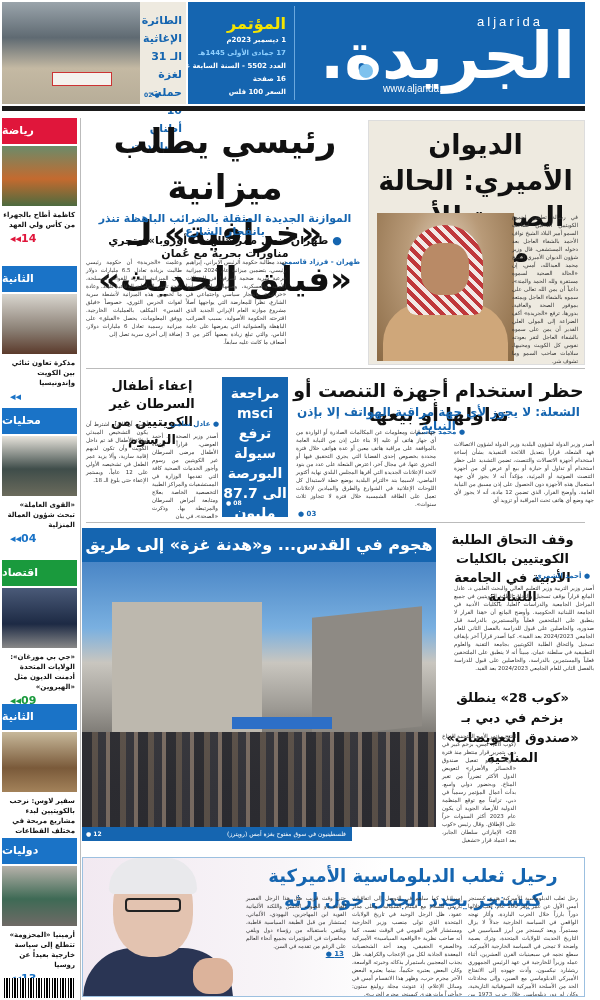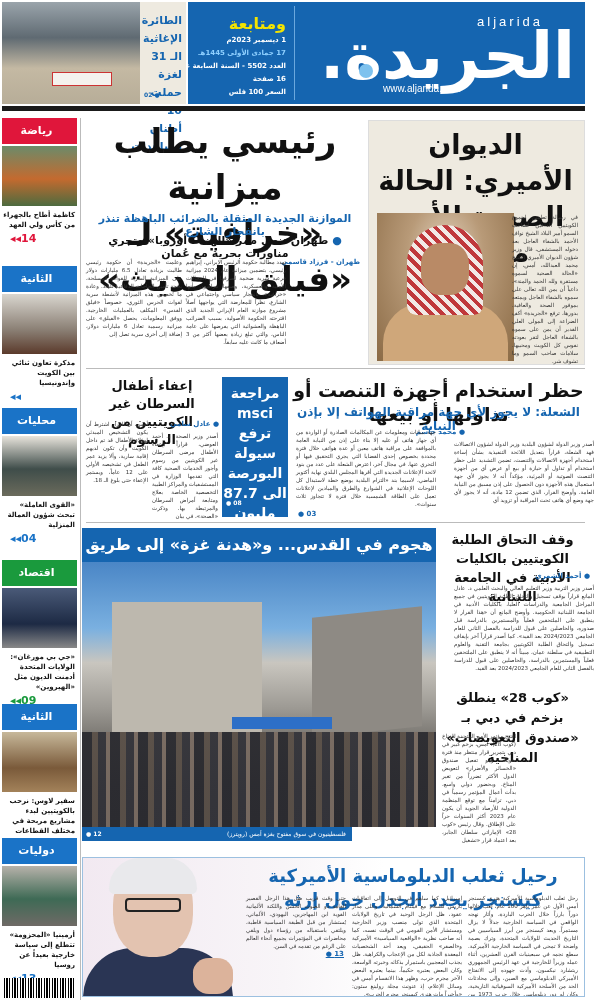--- a/index.html
+++ b/index.html
@@ -24,21 +24,21 @@
   .promo-img { left: 0; top: 0; width: 138px; height: 102px; background: linear-gradient(180deg,#9aa4ab 0%,#5f6a72 35%,#c4b9a3 65%,#b7ad98 100%); }
   .promo-img .banner { position: absolute; left: 50px; top: 70px; width: 60px; height: 14px; background: #f4f2ee; border: 1px solid #c33; }
   .promo-text { right: 4px; top: 10px; width: 46px; font-size: 11px; font-weight: bold; color: #1565b0; line-height: 18px; text-align: right; }
   .promo-ref { left: 142px; bottom: 6px; font-size: 6px; color: #1565b0; font-weight: bold; }
 
   .topbar { left: 2px; top: 106px; width: 583px; height: 5px; background: #1a1a1a; }
 
   
   .side { left: 2px; top: 118px; width: 75px; }
   .side-block { position: absolute; left: 0; width: 75px; }
-  .side-tag { height: 26px; color: #fff; font-size: 11px; font-weight: bold; text-align: center; padding: 6px 6px 0 0; }
+  .side-tag { height: 26px; color: #fff; font-size: 11px; font-weight: bold; text-align: left; padding: 6px 6px 0 0; }
   .side-img { height: 60px; margin-top: 2px; }
   .side-cap { font-size: 7px; font-weight: bold; line-height: 10px; padding: 4px 2px 0 0; }
   .side-num { font-size: 11px; font-weight: bold; line-height: 14px; direction: ltr; text-align: left; padding-left: 8px; margin-top: 2px; }
   .vrule { left: 80px; top: 118px; width: 1px; height: 882px; background: #bbb; }
 
   
   .hl-main { left: 86px; top: 118px; width: 278px; font-size: 34px; font-weight: bold; line-height: 46px; text-align: center; }
   .hl-sub { left: 86px; top: 212px; width: 278px; font-size: 11px; font-weight: bold; color: #1565b0; text-align: center; }
   .hl-sub2 { left: 86px; top: 234px; width: 278px; font-size: 11px; font-weight: bold; text-align: center; }
   .hl-sub2 .bullet { color: #1565b0; }
@@ -94,21 +94,21 @@
 
 <div class="abs mast">
   <div class="abs mast-logo">
     <span class="latin">aljarida</span>
     <span class="arabic">الجريدة.</span>
     <span class="dot"></span>
     <span class="url">www.aljarida.com</span>
   </div>
   <div class="abs mast-divider"></div>
   <div class="abs mast-info">
-    <div class="day">ومتابعة</div>
+    <div class="day">المؤتمر</div>
     <div class="line">1 ديسمبر 2023م</div>
     <div class="line hijri">17 جمادى الأولى 1445هـ</div>
     <div class="line">العدد 5502 - السنة السابعة عشرة</div>
     <div class="line">16 صفحة</div>
     <div class="line">السعر 100 فلس</div>
   </div>
 </div>
 
 <div class="abs promo">
   <div class="abs promo-img">

